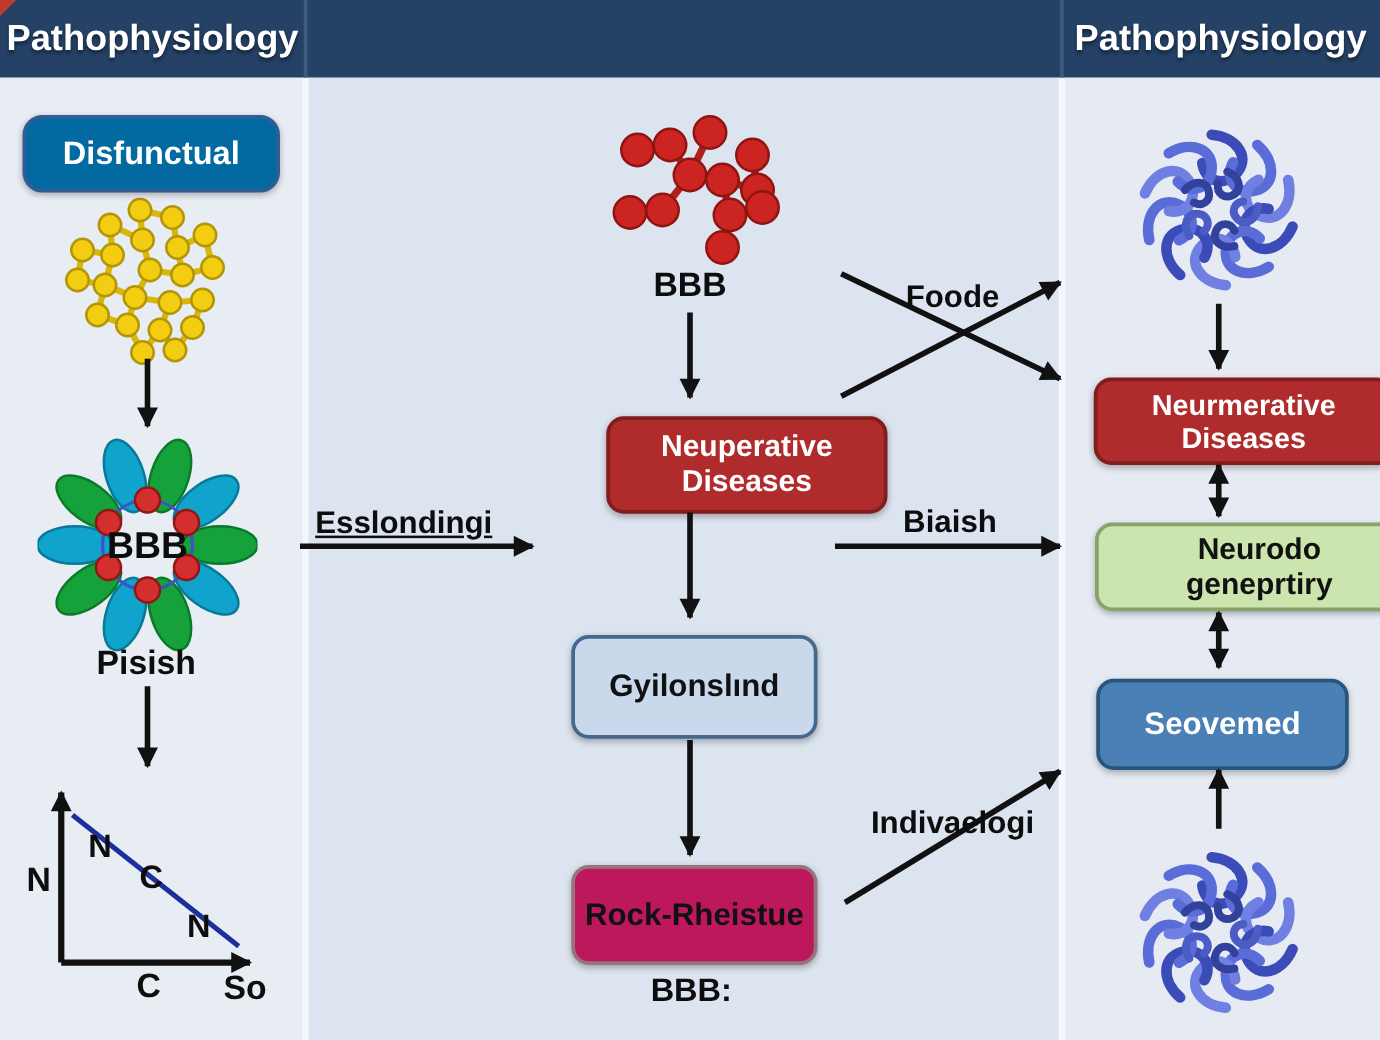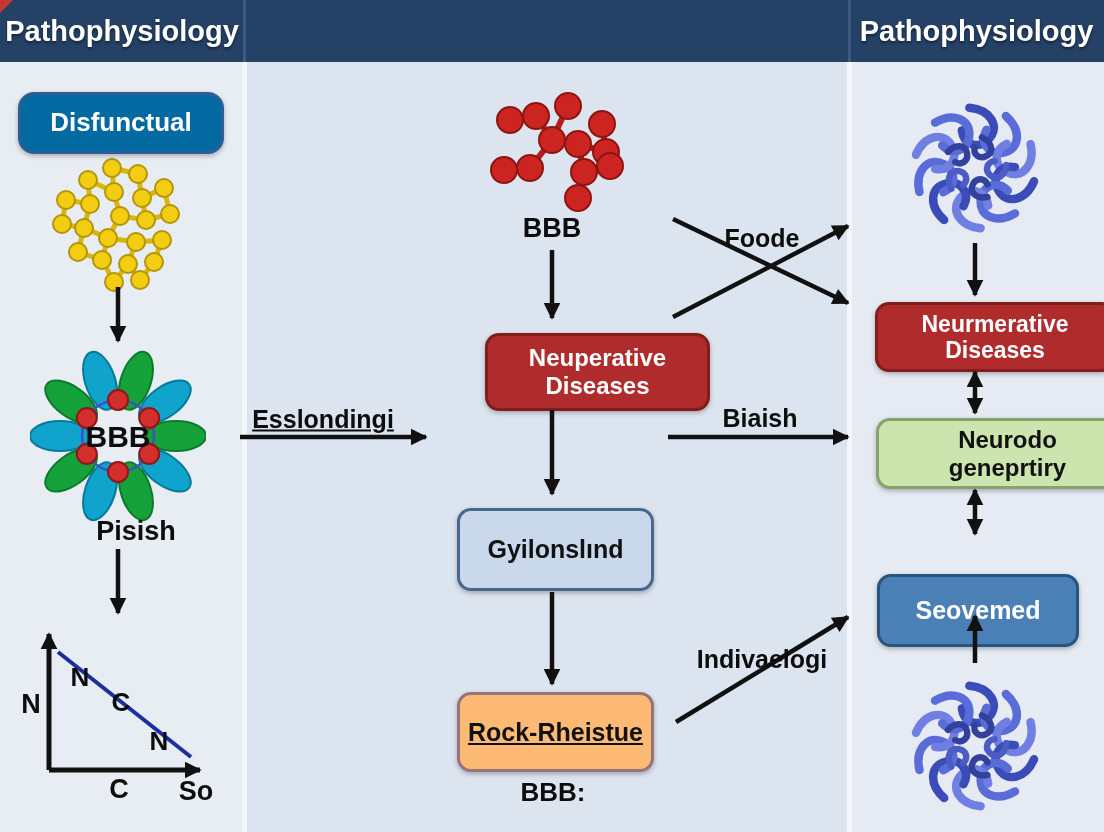--- a/index.html
+++ b/index.html
@@ -12,23 +12,23 @@
   .hdr-seam{position:absolute;top:0;width:3px;height:62px;background:#3d5b82;}
   
   .col{position:absolute;top:62px;height:770px;}
   .gap{position:absolute;top:62px;height:770px;width:5px;background:#f3f6fa;}
   
   .box{position:absolute;display:flex;align-items:center;justify-content:center;text-align:center;
        font-weight:700;line-height:1.15;box-shadow:0 2px 5px rgba(0,0,0,.28);}
   .box-steel{background:#0369a1;border:3px solid #2f5e97;color:#fff;border-radius:16px;}
   .box-red{background:#b02b2b;border:3px solid #821d1d;color:#fff;border-radius:14px;}
   .box-lblue{background:#c9d9eb;border:3px solid #45688f;color:#111;border-radius:14px;}
-  .box-pink{background:#fdba74;border:3px solid #97737b;color:#111;border-radius:14px;text-decoration:underline;}
+  .box-pink{background:#be185d;border:3px solid #97737b;color:#111;border-radius:14px;}
   .box-green{background:#cce4ad;border:3px solid #87a26d;color:#111;border-radius:14px;}
-  .box-mblue{background:#4b80b6;border:3px solid #27557e;color:#fff;border-radius:14px;margin-top:31px;}
+  .box-mblue{background:#4b80b6;border:3px solid #27557e;color:#fff;border-radius:14px;}
   
   .lbl{position:absolute;transform:translate(-50%,-50%);font-weight:700;color:#0d0d0d;white-space:nowrap;}
   .abs{position:absolute;}
   #corner-mark{position:absolute;left:0;top:0;width:0;height:0;
                border-left:13px solid #c23a2e;border-bottom:13px solid transparent;z-index:9;}
   svg{display:block;}
 </style>
 </head>
 <body>
 
@@ -241,21 +241,21 @@
       <line x1="975" y1="663" x2="975" y2="616" marker-end="url(#ah)"></line>
     </g>
     <g stroke="#111" stroke-width="5" fill="none">
       <line x1="49" y1="770" x2="49" y2="634" marker-end="url(#ah)"></line>
       <line x1="49" y1="770" x2="200" y2="770" marker-end="url(#ah)"></line>
     </g>
     <line x1="58" y1="652" x2="191" y2="757" stroke="#1b2f9d" stroke-width="4"></line>
   </svg>
 
   <div class="lbl" style="left:118px;top:437px;font-size:30px;">BBB</div>
-  <div class="lbl" style="left:117px;top:531px;font-size:27px;margin-left:19px;">Pisish</div>
+  <div class="lbl" style="left:117px;top:531px;font-size:27px;">Pisish</div>
 
   <div class="lbl" style="left:31px;top:704px;font-size:27px;">N</div>
   <div class="lbl" style="left:80px;top:677px;font-size:26px;">N</div>
   <div class="lbl" style="left:121px;top:702px;font-size:26px;">C</div>
   <div class="lbl" style="left:159px;top:741px;font-size:26px;">N</div>
   <div class="lbl" style="left:119px;top:789px;font-size:27px;">C</div>
   <div class="lbl" style="left:196px;top:791px;font-size:27px;text-align:center;">So</div>
 
   <div class="lbl" style="left:552px;top:228px;font-size:27px;">BBB</div>
   <div class="lbl" style="left:553px;top:792px;font-size:26px;">BBB:</div>

